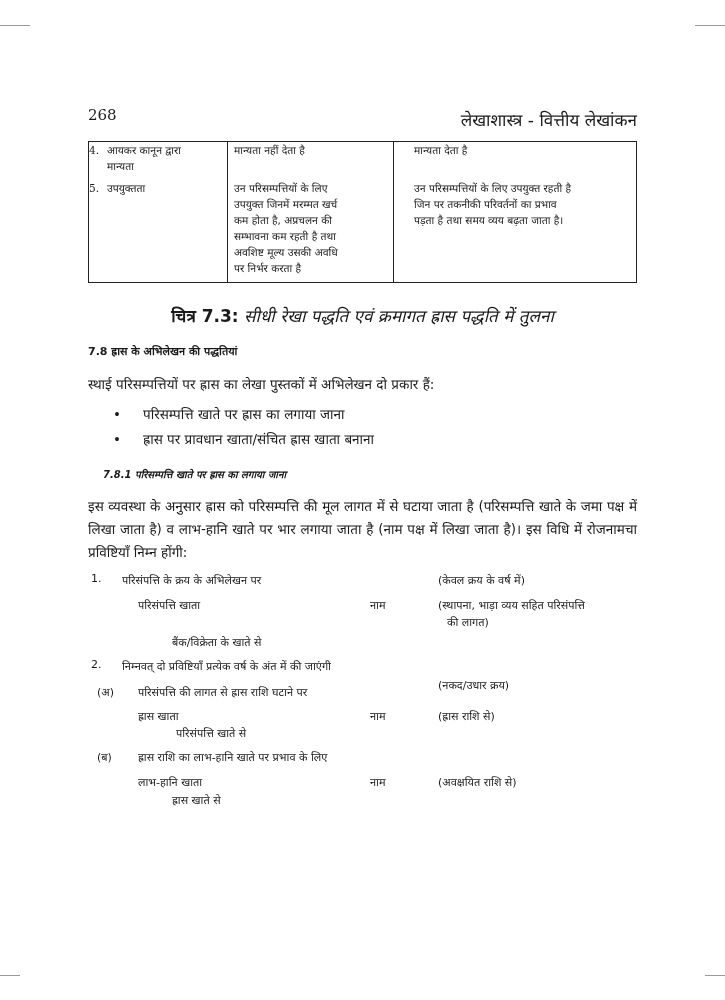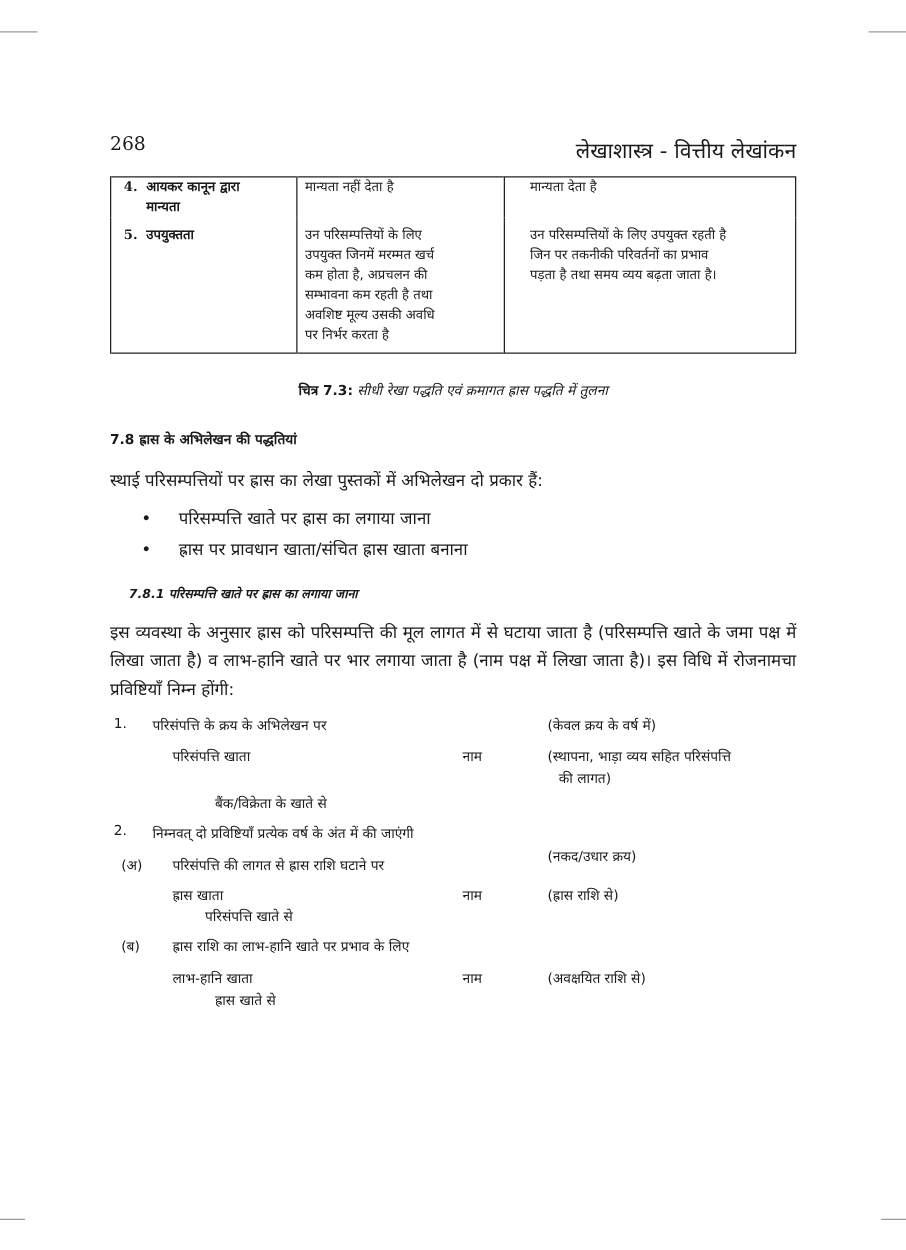--- a/index.html
+++ b/index.html
@@ -6,27 +6,27 @@
   body { width:725px; height:1000px; position:relative; overflow:hidden;
          font-family:"DejaVu Serif", serif; color:#1a1a1a; }
   .crop { position:absolute; height:1px; background:#9a9a9a; width:30px; }
   .abs { position:absolute; white-space:nowrap; }
   .page-num { left:88px; top:106px; font-size:15px; }
   .running-head { right:88px; top:108px; font-size:17px; font-family:"DejaVu Sans", sans-serif; }
   table.cmp { position:absolute; left:88px; top:141px; width:549px; border-collapse:collapse;
               font-family:"DejaVu Sans", sans-serif; font-size:10.5px; line-height:16px; }
   table.cmp td { border-left:1.5px solid #222; border-right:1.5px solid #222; vertical-align:top; padding:0 6px; }
   table.cmp { border-top:1.5px solid #222; border-bottom:1.5px solid #222; }
-  table.cmp td.c1 { width:132px; padding-left:10px;font-weight:bold; }
+  table.cmp td.c1 { width:132px; padding-left:0; }
   table.cmp td.c2 { width:153px; }
   table.cmp td.c3 { padding-left:20px; }
   .rowgap td { height:6px; }
   .num { display:inline-block; width:18px; font-family:"DejaVu Serif", serif; }
   .indent { padding-left:18px; }
-  .caption { left:0; width:725px; text-align:center; top:304px; font-size:11px; font-family:"DejaVu Sans", sans-serif; }
+  .caption { left:0; width:725px; text-align:center; top:304px; font-size:17px; font-family:"DejaVu Sans", sans-serif; }
   .caption b { font-weight:bold; }
   .caption i { font-style:italic; }
   .h2 { left:88px; top:343px; font-size:11px; font-weight:bold; font-family:"DejaVu Sans", sans-serif; }
   .para { left:88px; font-size:13.5px; font-family:"DejaVu Sans", sans-serif; }
   .bullet { left:113px; font-size:13.5px; font-family:"DejaVu Sans", sans-serif; }
   .bullet .dot { display:inline-block; width:30px; }
   .h3 { left:103px; top:467px; font-size:10px; font-weight:bold; font-style:italic; font-family:"DejaVu Sans", sans-serif; }
   .body-text { position:absolute; left:88px; top:495px; width:549px; font-size:13.5px; line-height:23px;
                text-align:justify; font-family:"DejaVu Sans", sans-serif; }
   .j { font-size:11px; font-family:"DejaVu Sans", sans-serif; }
@@ -113,21 +113,21 @@
 
 <div class="abs j" style="left:91px;top:658px;">2.</div>
 <div class="abs j" style="left:122px;top:658px;">निम्नवत् दो प्रविष्टियाँ प्रत्येक वर्ष के अंत में की जाएंगी</div>
 
 <div class="abs j" style="left:97px;top:684px;">(अ)</div>
 <div class="abs j" style="left:138px;top:684px;">परिसंपत्ति की लागत से ह्रास राशि घटाने पर</div>
 
 <div class="abs j" style="left:138px;top:708px;">ह्रास खाता</div>
 <div class="abs j" style="left:370px;top:708px;">नाम</div>
 <div class="abs j" style="left:438px;top:708px;">(ह्रास राशि से)</div>
-<div class="abs j" style="left:164px;top:725px;">परिसंपत्ति खाते से</div>
+<div class="abs j" style="left:176px;top:725px;">परिसंपत्ति खाते से</div>
 
 <div class="abs j" style="left:97px;top:749px;">(ब)</div>
 <div class="abs j" style="left:138px;top:749px;">ह्रास राशि का लाभ-हानि खाते पर प्रभाव के लिए</div>
 
 <div class="abs j" style="left:138px;top:774px;">लाभ-हानि खाता</div>
 <div class="abs j" style="left:370px;top:774px;">नाम</div>
 <div class="abs j" style="left:438px;top:774px;">(अवक्षयित राशि से)</div>
 <div class="abs j" style="left:172px;top:792px;">ह्रास खाते से</div>
 
 </body></html>

